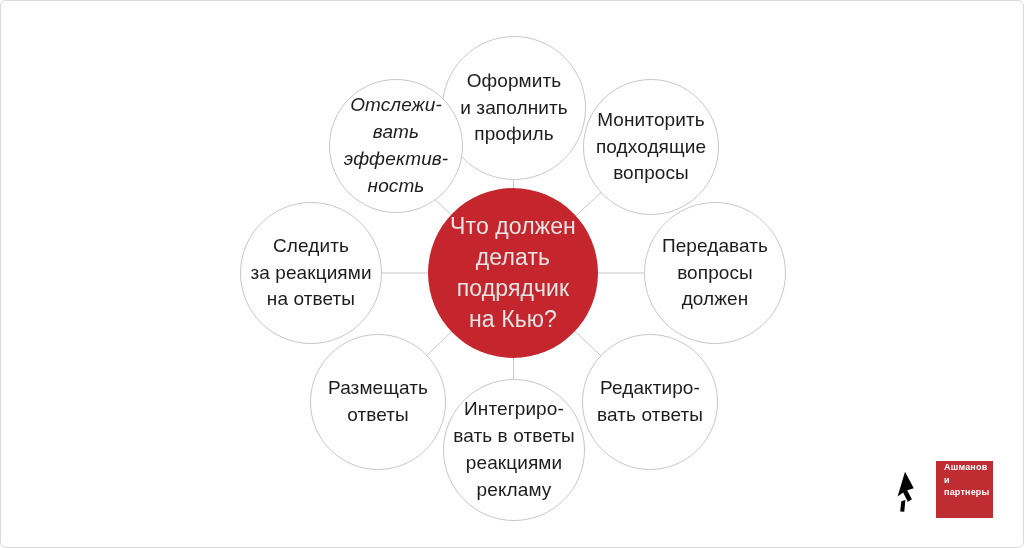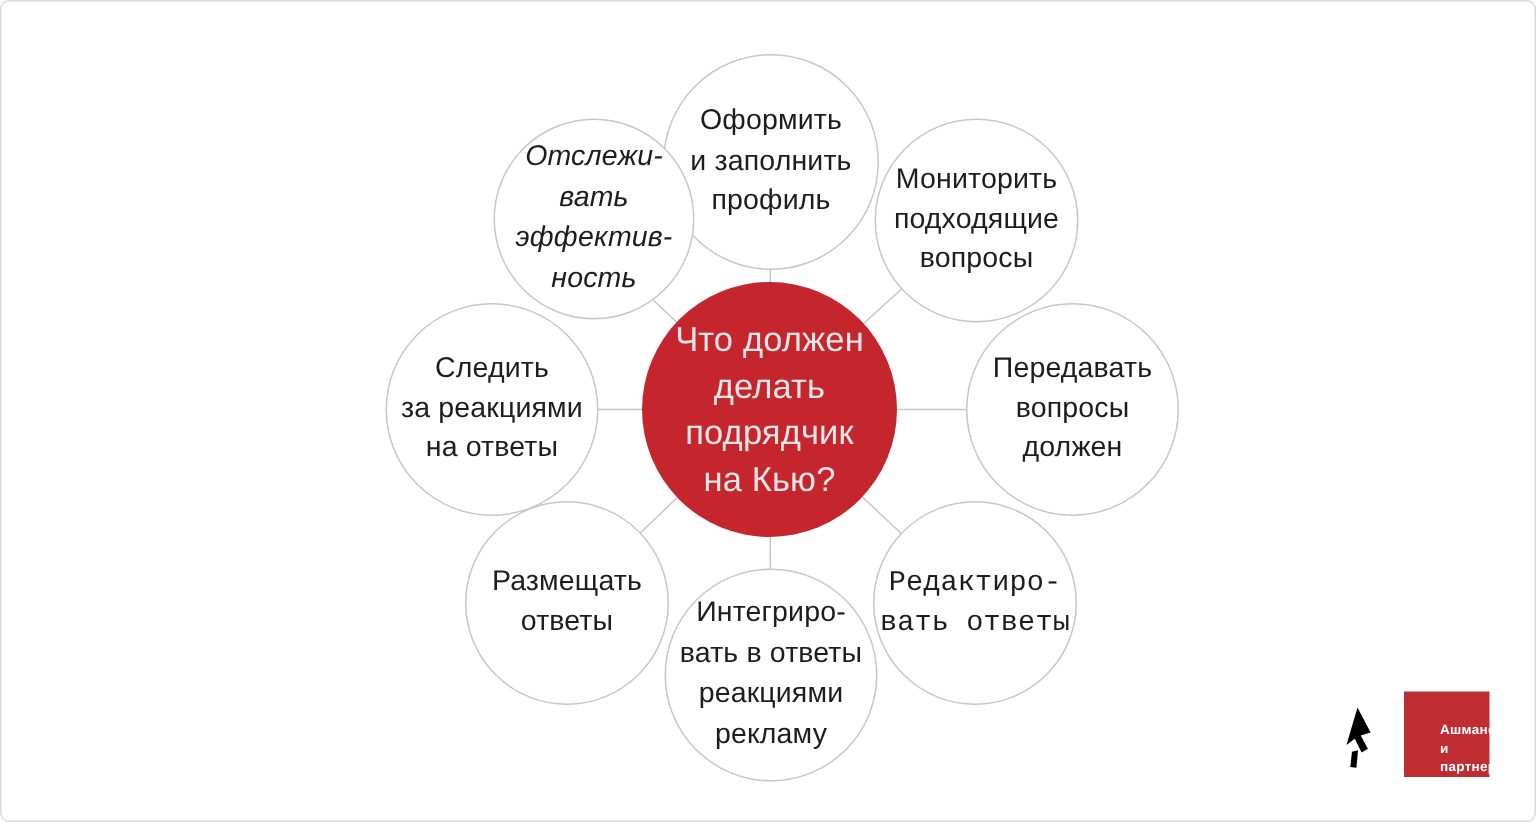--- a/index.html
+++ b/index.html
@@ -45,23 +45,23 @@
     display:flex;align-items:center;
   }
   .brand .cursor-mark{
     width:24px;height:46px;
     margin-right:19px;
     margin-top:4px;
   }
   .brand .square{
     width:57px;height:57px;
     background:#bf2d32;
-    display:flex;align-items:flex-end;
+    display:flex;align-items:flex-start;
     box-sizing:border-box;
-    padding-left:24px;
+    padding-left:8px;
   }
   .brand .square .label{
     white-space:pre-line;
     color:#ffffff;
     font-size:9px;
     font-weight:bold;
     line-height:1.4;
     letter-spacing:0.2px;
   }
 </style>
@@ -94,38 +94,38 @@
 подходящие
 вопросы</span>
   </div>
 
   <div class="node" style="left:643px;top:201px;width:142px;height:142px;">
     <span class="label">Передавать
 вопросы
 должен</span>
   </div>
 
-  <div class="node" style="left:581px;top:333px;width:136px;height:136px;font-family:Liberation Mono, monospace;">
+  <div class="node" style="left:581px;top:333px;width:136px;height:136px;">
     <span class="label">Редактиро-
 вать ответы</span>
   </div>
 
   <div class="node" style="left:442px;top:378px;width:142px;height:142px;">
     <span class="label">Интегриро-
 вать в ответы
 реакциями
 рекламу</span>
   </div>
 
   <div class="node" style="left:309px;top:333px;width:136px;height:136px;">
     <span class="label">Размещать
 ответы</span>
   </div>
 
-  <div class="node" style="left:256px;top:201px;width:142px;height:142px;">
+  <div class="node" style="left:239px;top:201px;width:142px;height:142px;">
     <span class="label">Следить
 за реакциями
 на ответы</span>
   </div>
 
   <div class="node" style="left:328px;top:78px;width:134px;height:134px;font-style:italic;">
     <span class="label">Отслежи-
 вать
 эффектив-
 ность</span>

